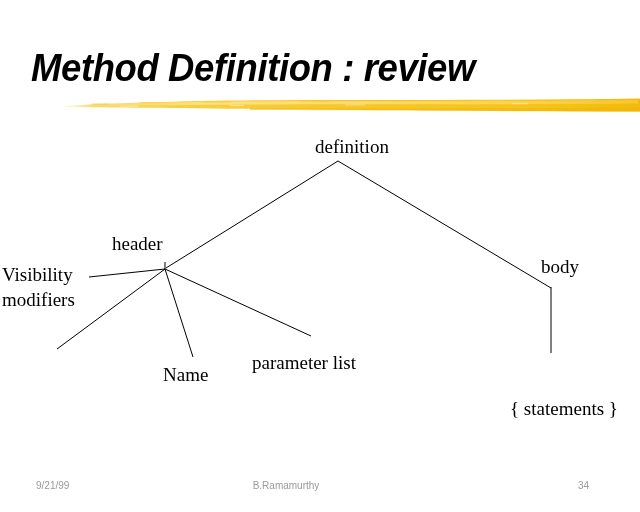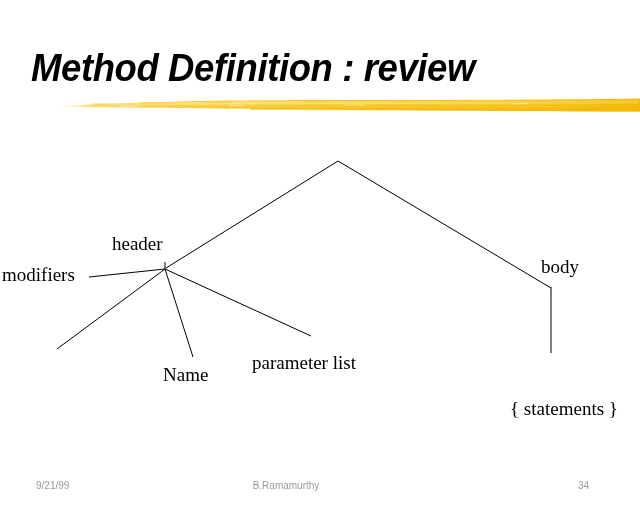--- a/index.html
+++ b/index.html
@@ -178,24 +178,26 @@
         <line x1="165" y1="269" x2="89" y2="277"></line>
 
         <line x1="165" y1="269" x2="57" y2="349"></line>
 
         <line x1="165" y1="269" x2="193" y2="357"></line>
 
         <line x1="165" y1="269" x2="311" y2="336"></line>
       </g>
     </svg>
 
+    <div class="dlabel" id="lbl-definition">definition</div>
 
     <div class="dlabel" id="lbl-header">header</div>
 
     <div class="dlabel two-line" id="lbl-visibility">
+      <div>Visibility</div>
       <div>modifiers</div>
     </div>
 
     <div class="dlabel" id="lbl-body">body</div>
 
 
     <div class="dlabel" id="lbl-name">Name</div>
 
     <div class="dlabel" id="lbl-paramlist">parameter list</div>
 

